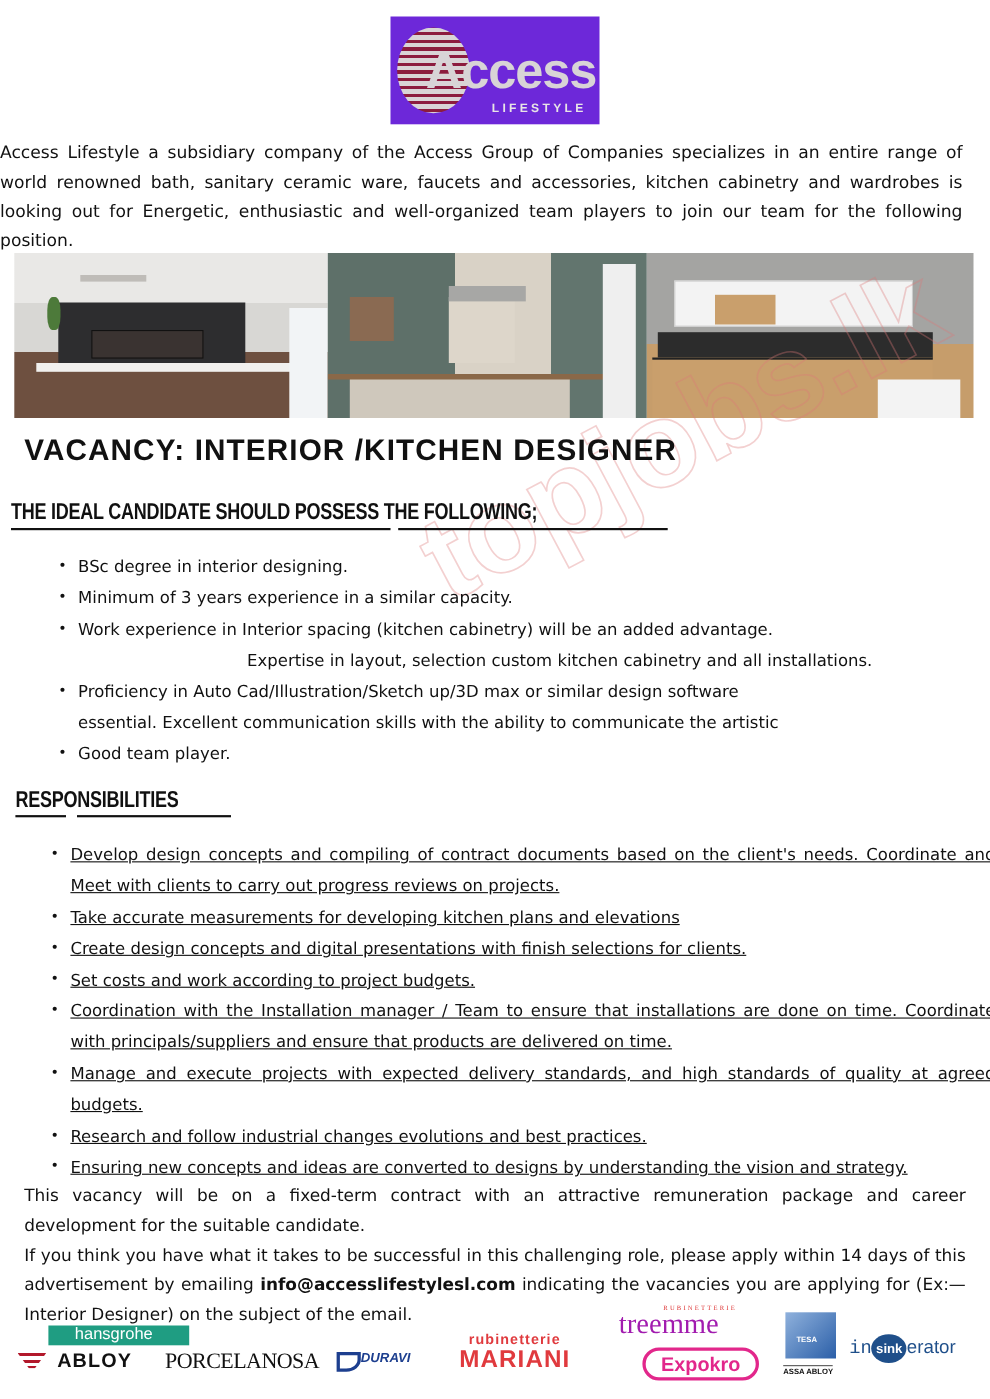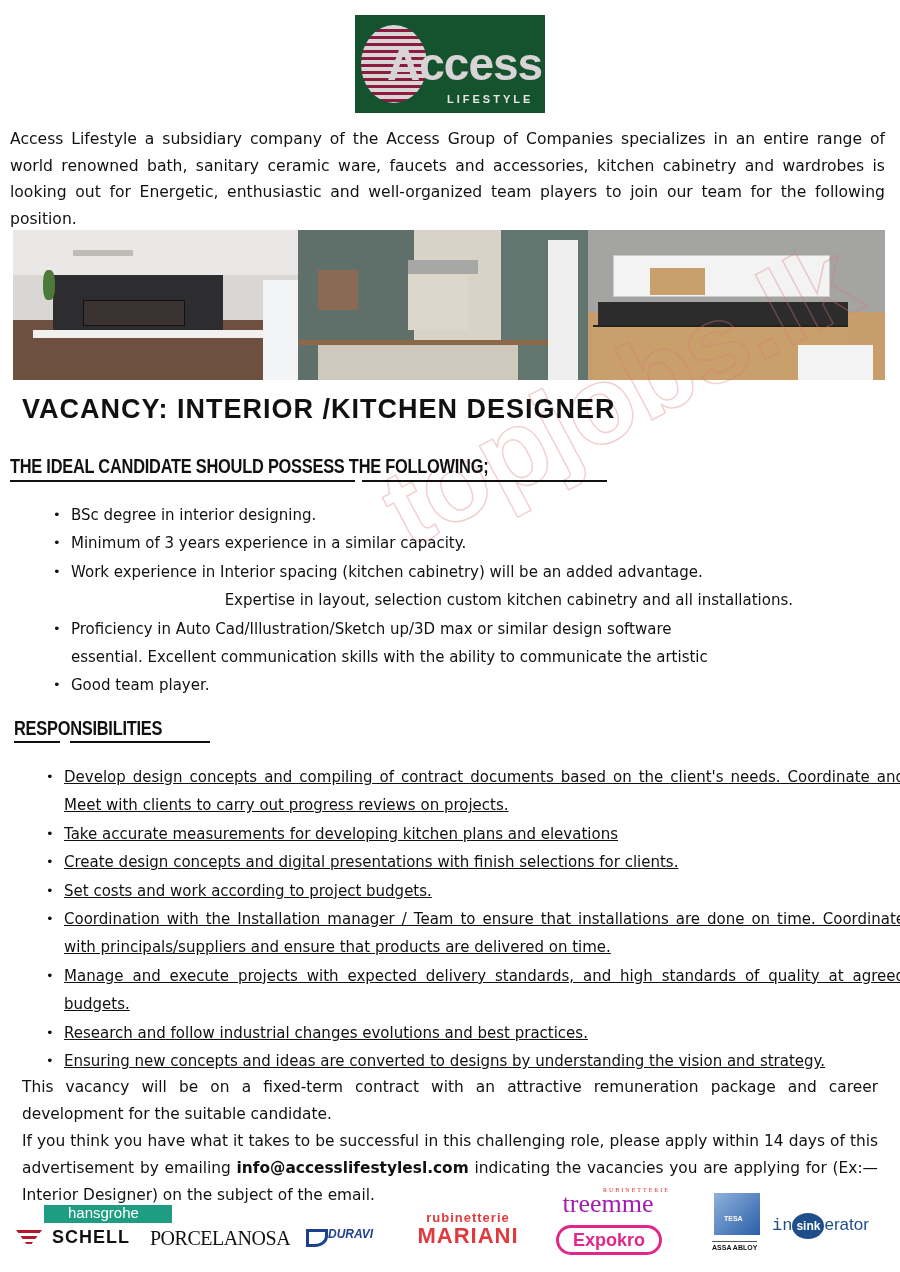--- a/index.html
+++ b/index.html
@@ -1,22 +1,22 @@
 <!DOCTYPE html>
 <html><head>
   <meta charset="utf-8">
   <style>
     html, body { margin: 0; padding: 0; background: #ffffff; }
     body { width: 900px; height: 1272px; position: relative; overflow: hidden; font-family: "DejaVu Sans", sans-serif; color: #111; }
-    .logo { position: absolute; left: 355px; top: 15px; width: 190px; height: 98px; background: #14532d; overflow: hidden; }
+    .logo { position: absolute; left: 355px; top: 15px; width: 190px; height: 98px; background: #6d28d9; overflow: hidden; }
     .logo .stripes { position: absolute; left: 6px; top: 10px; width: 66px; height: 78px; border-radius: 50%; overflow: hidden;
       background: repeating-linear-gradient(to bottom, #d9d4d6 0 4px, #8c1c3e 4px 7px); }
     .logo .word { position: absolute; left: 32px; top: 22px; font-family: "Liberation Sans", sans-serif; font-weight: bold; font-size: 46px; color: #d8d4d6; letter-spacing: -1px; }
     .logo .sub { position: absolute; left: 92px; top: 78px; font-family: "Liberation Sans", sans-serif; font-weight: bold; font-size: 11px; letter-spacing: 3px; color: #e8e4e6; }
-    .intro { position: absolute; left: 10px; top: 126px; width: 875px; font-size: 15.6px; line-height: 26.5px; text-align: justify; }
+    .intro { position: absolute; left: 0; top: 126px; width: 875px; font-size: 15.6px; line-height: 26.5px; text-align: justify; }
     .banner { position: absolute; left: 13px; top: 230px; width: 872px; height: 150px; display: flex; }
     .panel { position: relative; height: 150px; overflow: hidden; }
     .p1 { width: 285px; background: linear-gradient(#e9e8e6 0 30%, #d8d7d4 30% 60%, #6e5040 60% 100%); }
     .p2 { width: 290px; background: linear-gradient(90deg, #5e7069 0 40%, #d9d2c6 40% 70%, #62756e 70% 100%); }
     .p3 { width: 297px; background: linear-gradient(#a4a4a2 0 55%, #c69d6b 55% 100%); }
     .shape { position: absolute; }
     .vacancy { position: absolute; left: 22px; top: 394px; font-family: "Liberation Sans", sans-serif; font-weight: 900; font-size: 27px; letter-spacing: 1px; color: #111; }
     .section-title { position: absolute; font-family: "Liberation Sans", sans-serif; font-weight: bold; font-size: 21px; transform: scaleX(0.78); transform-origin: left; letter-spacing: -0.3px; }
     .rule { position: absolute; height: 2px; background: #111; }
     ul.list { position: absolute; margin: 17px; padding: 0; list-style: none; }
@@ -105,36 +105,36 @@
   <div>This vacancy will be on a fixed-term contract with an attractive remuneration package and career development for the suitable candidate.</div>
   <div><span>If you think you have what it takes to be successful in this challenging role, please apply within 14 days of this advertisement by emailing </span><b>info@accesslifestylesl.com</b><span> indicating the vacancies you are applying for (Ex:— Interior Designer) on the subject of the email.</span></div>
 </div>
 
 <div class="brands">
   <div class="brand" style="left:44px;top:10px;width:128px;height:18px;background:#1f9d82;">
     <span style="position:absolute;left:24px;top:-1px;color:#fff;font-family:'Liberation Sans',sans-serif;font-size:15px;">hansgrohe</span>
   </div>
   <div class="brand" style="left:16px;top:32px;">
     <span style="position:absolute;left:0;top:3px;width:26px;height:14px;background:repeating-linear-gradient(#b2182b 0 3px,transparent 3px 6px);clip-path:polygon(0 0,100% 0,60% 100%,40% 100%);"></span>
-    <span style="position:absolute;left:36px;top:0;font-family:'Liberation Sans',sans-serif;font-weight:bold;font-size:18px;letter-spacing:1px;color:#111;">SCHELL</span>
+    <span style="position:absolute;left:36px;top:0;font-family:'Liberation Sans',sans-serif;font-weight:bold;font-size:18px;letter-spacing:1px;color:#111;">ABLOY</span>
   </div>
   <div class="brand" style="left:150px;top:32px;font-family:'Liberation Serif',serif;font-size:20px;color:#111;letter-spacing:-0.5px;">PORCELANOSA</div>
   <div class="brand" style="left:306px;top:32px;">
     <span style="position:absolute;left:0;top:2px;width:22px;height:18px;border:3px solid #1d3f8f;border-radius:0 0 60% 0;box-sizing:border-box;"></span>
     <span style="position:absolute;left:22px;top:0;font-family:'Liberation Sans',sans-serif;font-weight:bold;font-size:12px;color:#1d3f8f;font-style:italic;">DURAVI</span>
   </div>
   <div class="brand" style="left:410px;top:16px;width:116px;text-align:center;color:#e03a3e;font-family:'Liberation Sans',sans-serif;">
     <div style="font-size:13px;font-weight:bold;letter-spacing:1px;line-height:14px;">rubinetterie</div>
     <div style="font-size:22px;font-weight:bold;line-height:22px;letter-spacing:1px;">MARIANI</div>
   </div>
   <div class="brand" style="left:546px;top:-8px;width:124px;text-align:center;">
     <div style="font-size:6px;color:#d33;letter-spacing:2px;text-align:right;font-family:'Liberation Serif',serif;">RUBINETTERIE</div>
     <div style="font-family:'Liberation Serif',serif;font-size:26px;color:#a21caf;line-height:22px;">treemme</div>
   </div>
-  <div class="brand" style="left:556px;top:30px;width:106px;height:30px;border:3px solid #e2278b;border-radius:16px;box-sizing:border-box;text-align:center;">
+  <div class="brand" style="left:584px;top:30px;width:106px;height:30px;border:3px solid #e2278b;border-radius:16px;box-sizing:border-box;text-align:center;">
     <span style="font-family:'Liberation Sans',sans-serif;font-weight:bold;font-size:18px;color:#e2278b;line-height:24px;">Expokro</span>
   </div>
   <div class="brand" style="left:714px;top:-2px;width:46px;height:42px;background:linear-gradient(135deg,#8fb1dc,#2b5fa8);">
     <span style="position:absolute;left:10px;top:22px;color:#fff;font-size:7px;font-family:'Liberation Sans',sans-serif;font-weight:bold;">TESA</span>
   </div>
   <div class="brand" style="left:712px;top:46px;font-size:7px;font-weight:bold;font-family:'Liberation Sans',sans-serif;color:#111;border-top:1px solid #555;padding-top:2px;">ASSA ABLOY</div>
   <div class="brand" style="left:772px;top:18px;">
     <span style="font-family:Liberation Mono, monospace;font-size:17px;color:#1f4f8a;">in</span><span style="display:inline-block;background:#1f4f8a;color:#fff;border-radius:50%;padding:6px 4px;font-family:'Liberation Sans',sans-serif;font-size:12px;font-weight:bold;">sink</span><span style="font-family:'Liberation Sans',sans-serif;font-size:17px;color:#1f4f8a;">erator</span>
   </div>
 </div>

